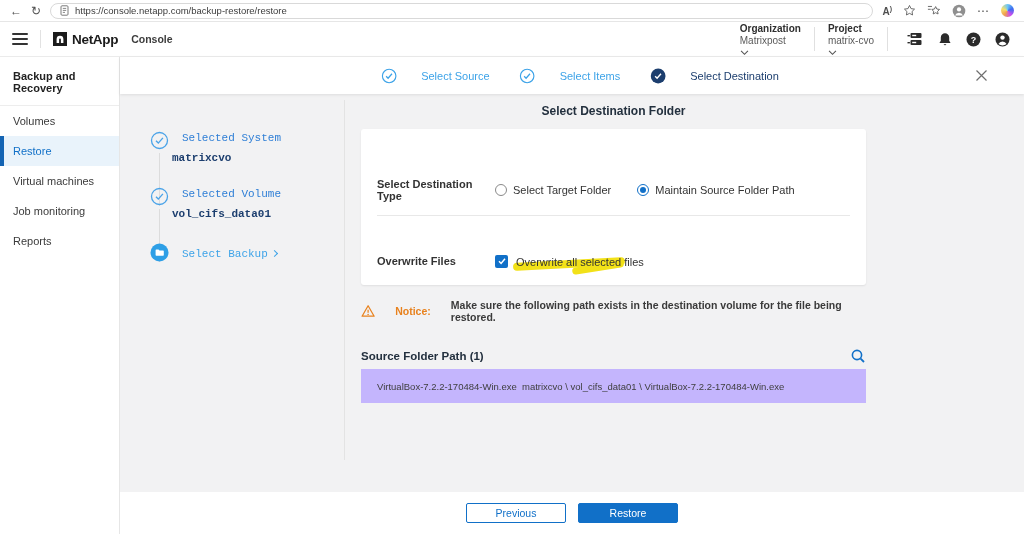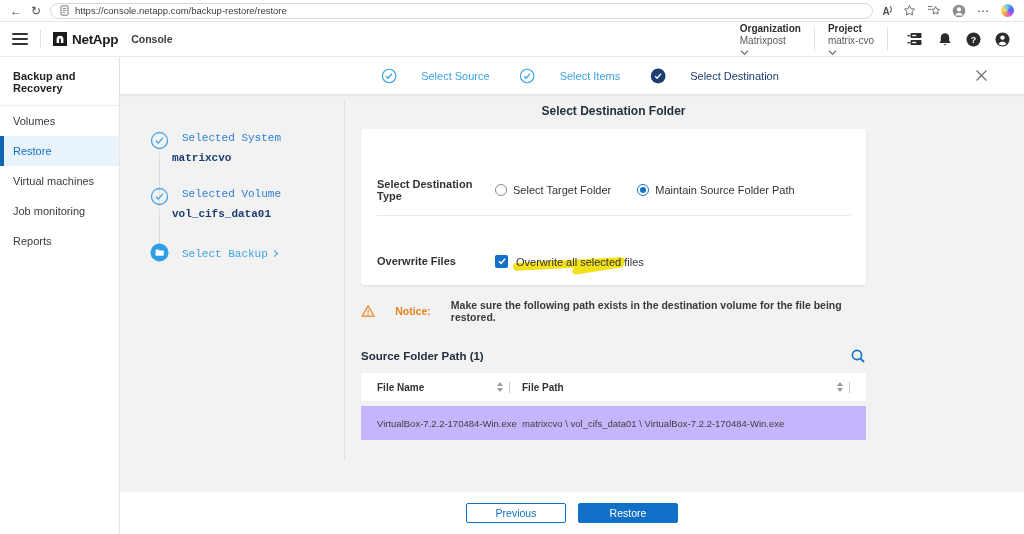--- a/index.html
+++ b/index.html
@@ -361,42 +361,20 @@
           </div>
 
           <div class="tbl-head-bar">
             <span class="tbl-title">Source Folder Path (1)</span>
             <svg width="16" height="16" viewBox="0 0 16 16">
               <circle cx="7" cy="7" r="4.6" fill="none" stroke="#1170c8" stroke-width="1.6"></circle>
               <line x1="10.6" y1="10.6" x2="14" y2="14" stroke="#1170c8" stroke-width="1.8"></line>
             </svg>
           </div>
 
-          <div class="tbl-header">
-            <div class="col1">
-              <span class="th">File Name</span>
-              <span class="sort-wrap">
-                <span class="sort">
-                    <i class="up"></i>
-                    <i class="dn"></i>
-                  </span>
-                <span class="cdiv"></span>
-              </span>
-            </div>
-            <div class="col2" style="padding-left:12px;">
-              <span class="th">File Path</span>
-              <span class="sort-wrap">
-                <span class="sort">
-                    <i class="up"></i>
-                    <i class="dn"></i>
-                  </span>
-                <span class="cdiv"></span>
-              </span>
-            </div>
-          </div>
 
           <div class="tbl-row">
             <div class="col1">
               <span class="td">VirtualBox-7.2.2-170484-Win.exe</span>
             </div>
             <div class="col2" style="padding-left:12px;">
               <span class="td">matrixcvo \ vol_cifs_data01 \ VirtualBox-7.2.2-170484-Win.exe</span>
             </div>
           </div>
         </div>

